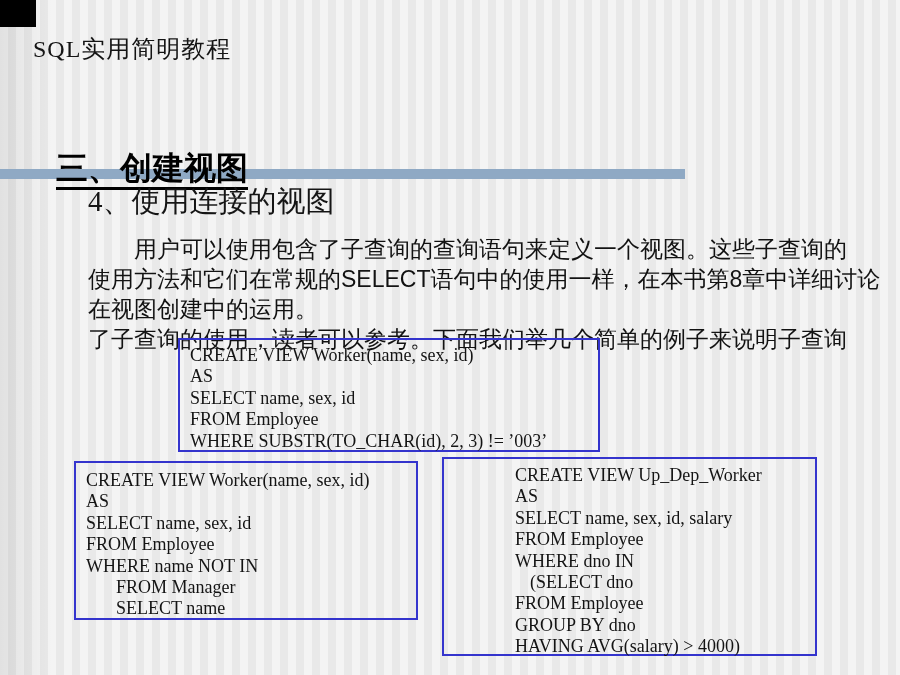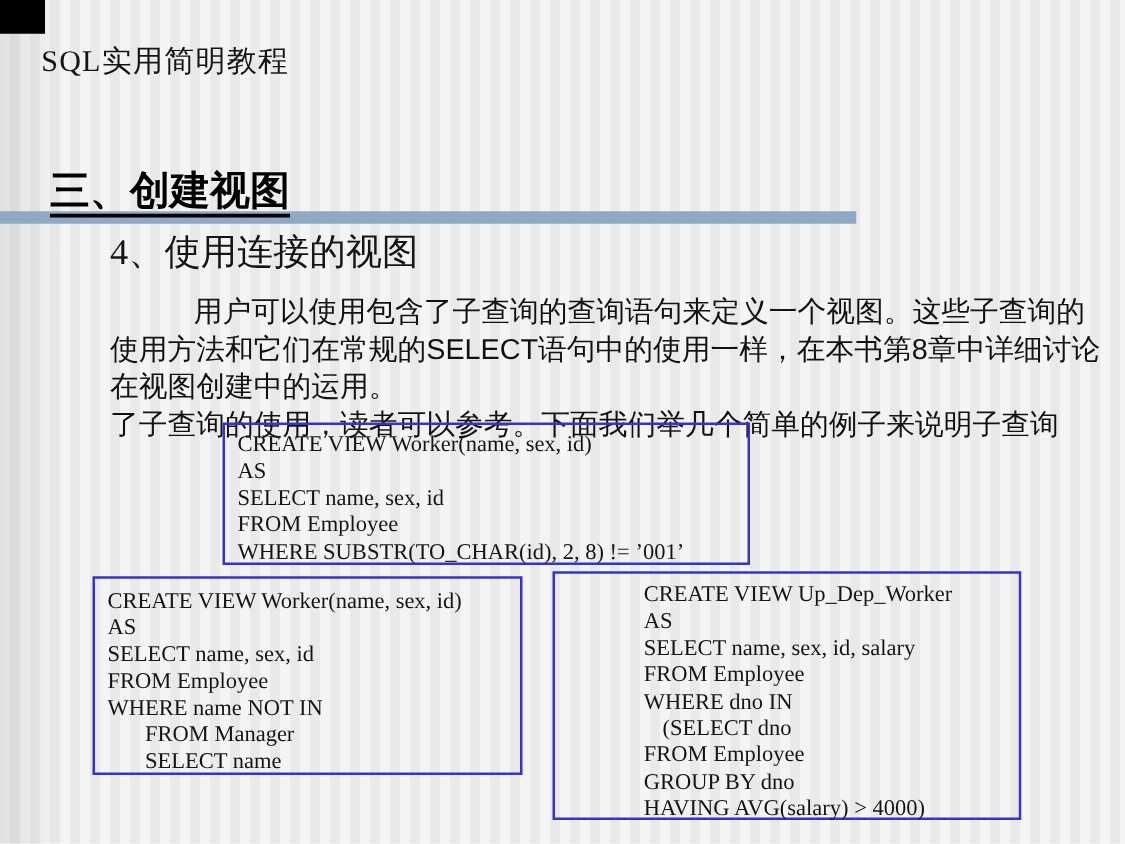--- a/index.html
+++ b/index.html
@@ -25,37 +25,37 @@
   .course-title{
     position:absolute;left:33px;top:33px;
     font-family:"Liberation Serif",serif;
     font-size:24px;color:#141414;letter-spacing:1px;white-space:nowrap;
   }
   .divider-bar{
     position:absolute;left:0;top:169px;width:685px;height:10px;
     background:#8fa9c4;z-index:1;
   }
   .section-heading{
-    position:absolute;left:40px;top:136px;margin:0;z-index:2;
+    position:absolute;left:40px;top:136px;margin:16px;z-index:2;
     font-family:"Liberation Sans",sans-serif;font-weight:bold;
     font-size:32px;color:#000;line-height:1.0;
     border-bottom:3px solid #000;padding-bottom:3px;white-space:nowrap;
   }
   .subsection-heading{
     position:absolute;left:88px;top:182px;margin:0;z-index:2;
     font-family:"Liberation Serif",serif;font-weight:normal;
     font-size:29px;color:#151515;white-space:nowrap;
   }
   .body-paragraph{
     position:absolute;left:88px;top:234px;width:780px;
     font-family:"Liberation Sans",sans-serif;
     font-size:23px;line-height:30px;color:#121212;z-index:2;
   }
   .pline{white-space:nowrap;}
-  .pline.indent{padding-left:46px;text-align:right;}
+  .pline.indent{padding-left:46px;}
   .codebox{
     position:absolute;box-sizing:border-box;
     border:2px solid #3434cd;
     font-family:"Liberation Serif",serif;
     font-size:18px;line-height:21.4px;color:#141414;
     background:transparent;z-index:3;
   }
   .box-substr{left:178px;top:338px;width:422px;height:114px;padding:5px 4px 0 10px;}
   .box-notin{left:74px;top:461px;width:344px;height:159px;padding:7px 4px 0 10px;}
   .box-updep{left:442px;top:457px;width:375px;height:199px;padding:6px 4px 0 71px;}
@@ -85,21 +85,21 @@
     <div class="pline">使用方法和它们在常规的SELECT语句中的使用一样，在本书第8章中详细讨论</div>
     <div class="pline">在视图创建中的运用。</div>
     <div class="pline">了子查询的使用，读者可以参考。下面我们举几个简单的例子来说明子查询</div>
   </div>
 
   <div class="codebox box-substr">
     <div class="cline">CREATE VIEW Worker(name, sex, id)</div>
     <div class="cline">AS</div>
     <div class="cline">SELECT name, sex, id</div>
     <div class="cline">FROM Employee</div>
-    <div class="cline">WHERE SUBSTR(TO_CHAR(id), 2, 8) != ’001’</div>
+    <div class="cline">WHERE SUBSTR(TO_CHAR(id), 2, 3) != ’003’</div>
   </div>
 
   <div class="codebox box-notin">
     <div class="cline">CREATE VIEW Worker(name, sex, id)</div>
     <div class="cline">AS</div>
     <div class="cline">SELECT name, sex, id</div>
     <div class="cline">FROM Employee</div>
     <div class="cline">WHERE name NOT IN</div>
     <div class="cline ind-lg">FROM Manager</div>
     <div class="cline ind-lg">SELECT name</div>

